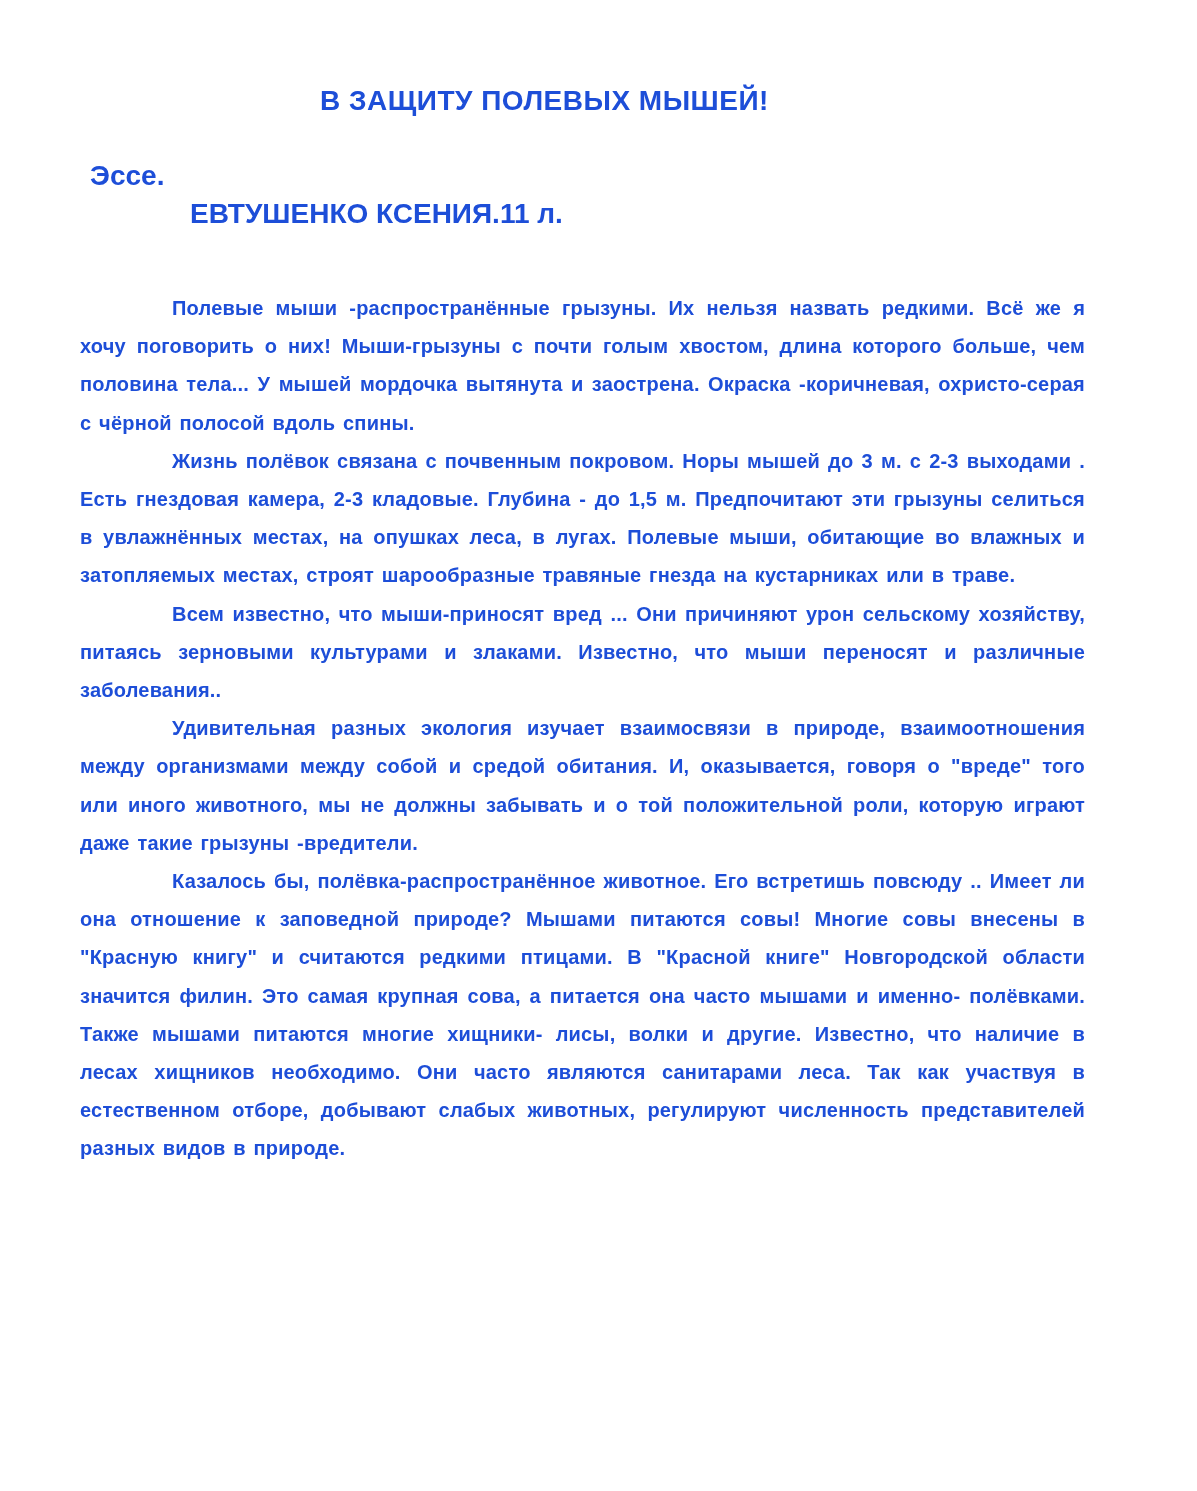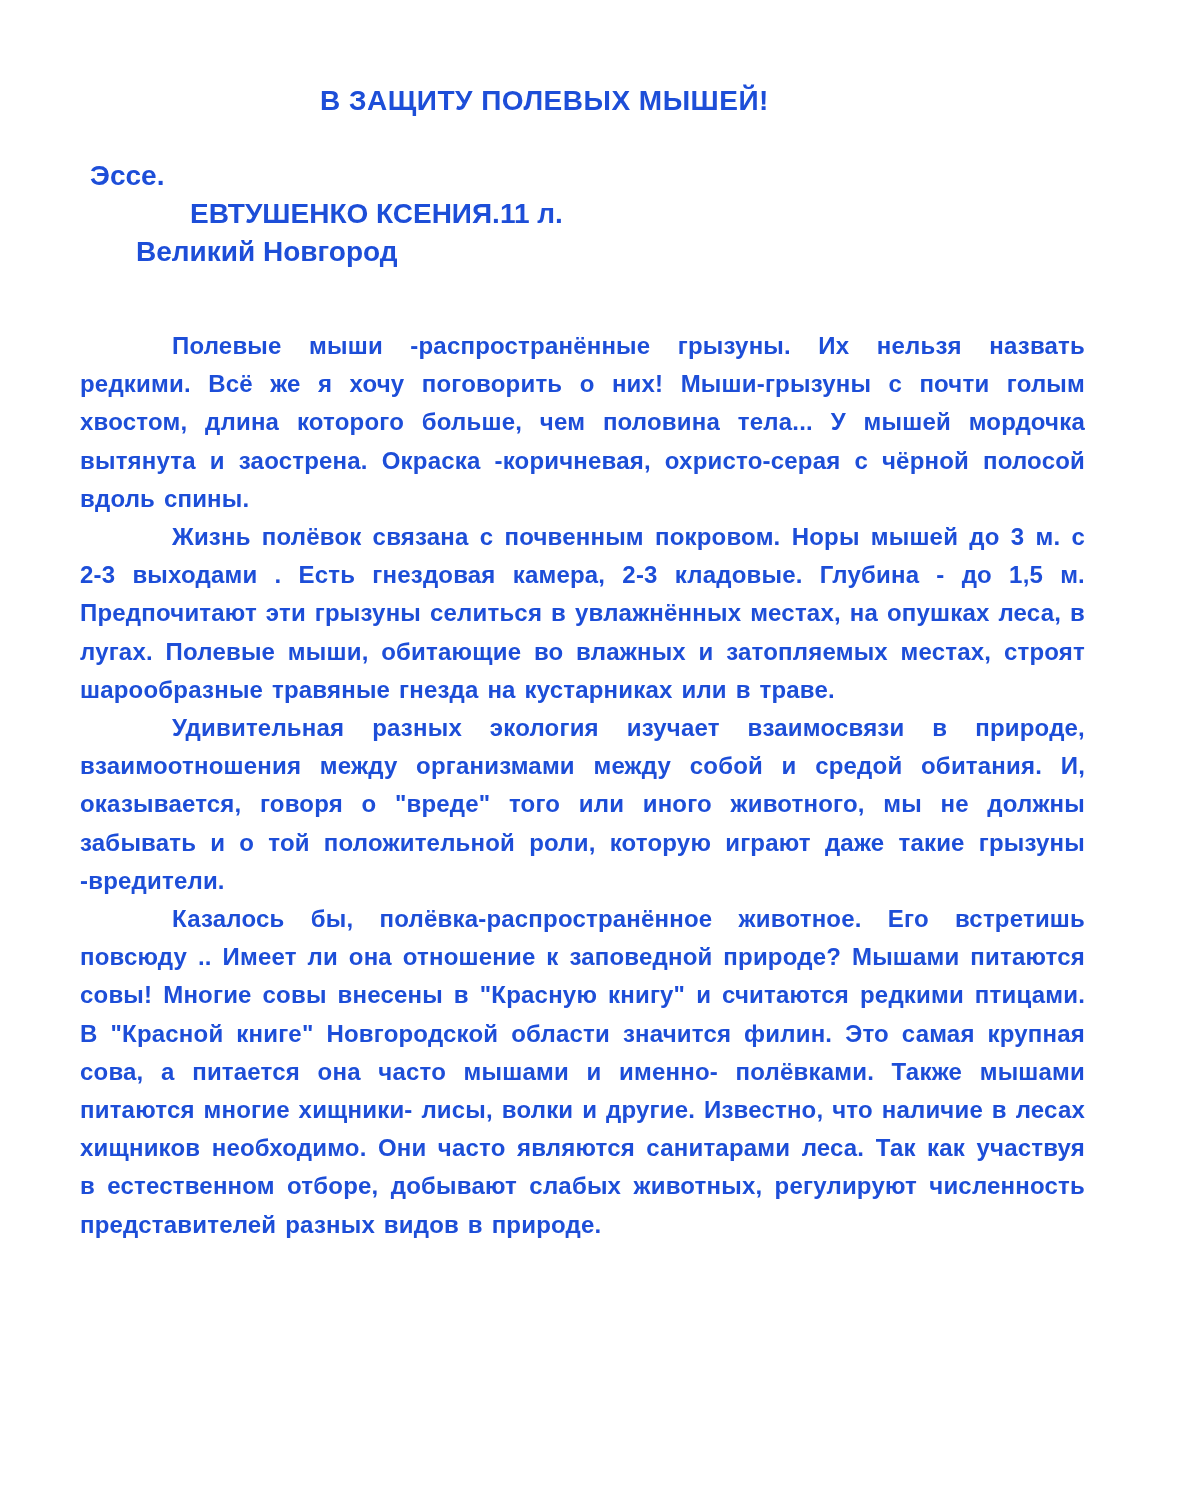--- a/index.html
+++ b/index.html
@@ -34,44 +34,44 @@
     line-height: 38px;
     white-space: nowrap;
     flex-direction: column;
   }
   .byline .author { margin-left: 100px; }
   .byline .city   { margin-left: 46px;  }
   .essay-body {
     margin-top: 56px;
     padding-left: 80px;
     padding-right: 112px;
-    font-size: 24px;
+    font-size: 20px;
     line-height: 38.2px;
     text-align: justify;
     letter-spacing: 0.2px;
     word-spacing: 2px;
   }
   .essay-body p {
     margin: 0;
     text-indent: 92px;
   }
 </style>
 </head>
 <body>
 
 <div class="page">
 
   <h1 class="title">В ЗАЩИТУ ПОЛЕВЫХ МЫШЕЙ!</h1>
 
   <div class="byline">
     <span class="genre">Эссе.</span>
     <span class="author">ЕВТУШЕНКО КСЕНИЯ.11 л.</span>
-    <span class="city">Великий Новгород</span>
   </div>
 
   <div class="essay-body">
     <p>Полевые мыши -распространённые грызуны. Их нельзя назвать редкими. Всё же я хочу поговорить о них! Мыши-грызуны с почти голым хвостом, длина которого больше, чем половина тела... У мышей мордочка вытянута и заострена. Окраска -коричневая, охристо-серая  с чёрной полосой вдоль спины.</p>
     <p>Жизнь полёвок связана с почвенным покровом. Норы мышей до 3 м. с 2-3 выходами . Есть гнездовая камера, 2-3 кладовые. Глубина - до 1,5 м. Предпочитают эти грызуны селиться в увлажнённых местах, на опушках леса, в лугах. Полевые мыши, обитающие во влажных и затопляемых местах, строят шарообразные травяные гнезда на кустарниках или в траве.</p>
+    <p>Всем известно, что мыши-приносят вред ... Они причиняют урон сельскому хозяйству, питаясь зерновыми культурами и злаками. Известно, что мыши переносят и различные заболевания..</p>
     <p>Удивительная разных экология изучает взаимосвязи в природе, взаимоотношения между организмами между собой и средой обитания. И, оказывается, говоря о "вреде" того или иного животного, мы не должны забывать и о той положительной роли, которую играют даже такие грызуны -вредители.</p>
     <p>Казалось бы, полёвка-распространённое животное. Его встретишь повсюду .. Имеет ли она отношение к заповедной природе? Мышами питаются совы! Многие совы внесены в "Красную книгу" и считаются редкими птицами. В "Красной книге" Новгородской области значится филин. Это самая крупная сова, а питается она часто мышами и именно- полёвками. Также мышами питаются многие хищники- лисы, волки и другие. Известно, что наличие в лесах хищников необходимо. Они часто являются санитарами леса. Так как участвуя в естественном отборе, добывают слабых животных, регулируют численность представителей разных видов в природе.</p>
   </div>
 
 </div>
 
 </body></html>

